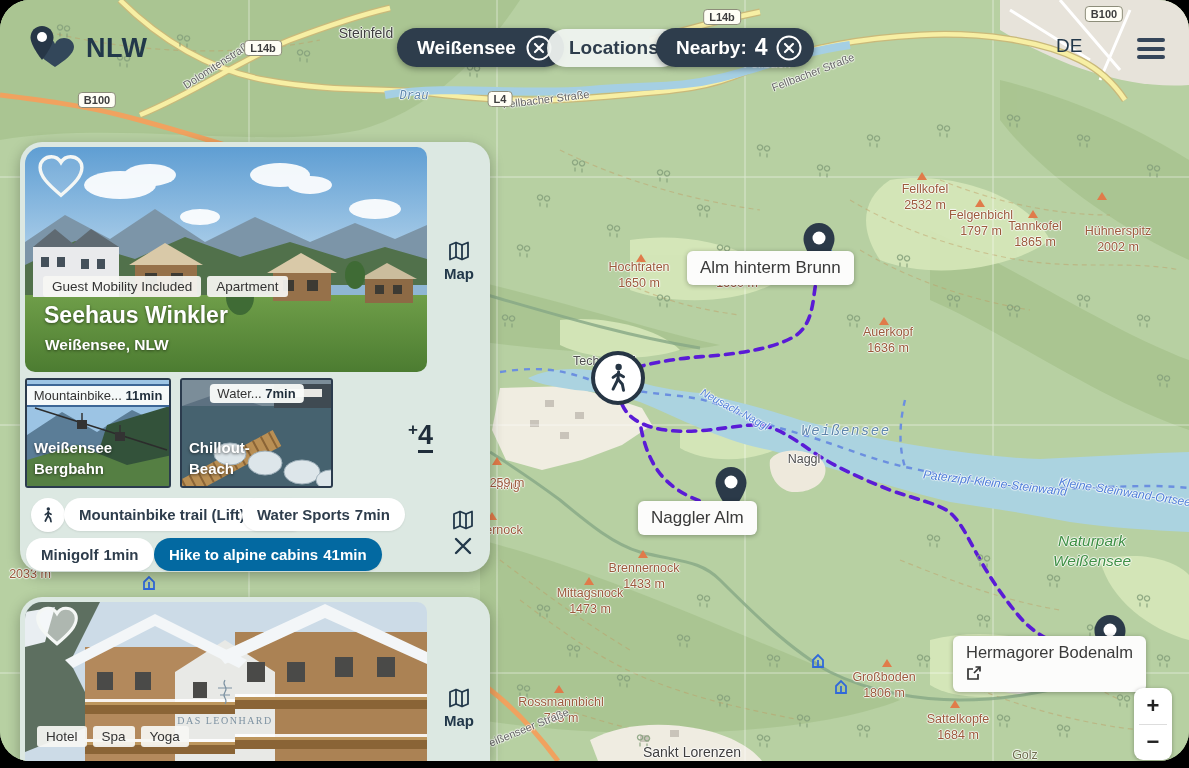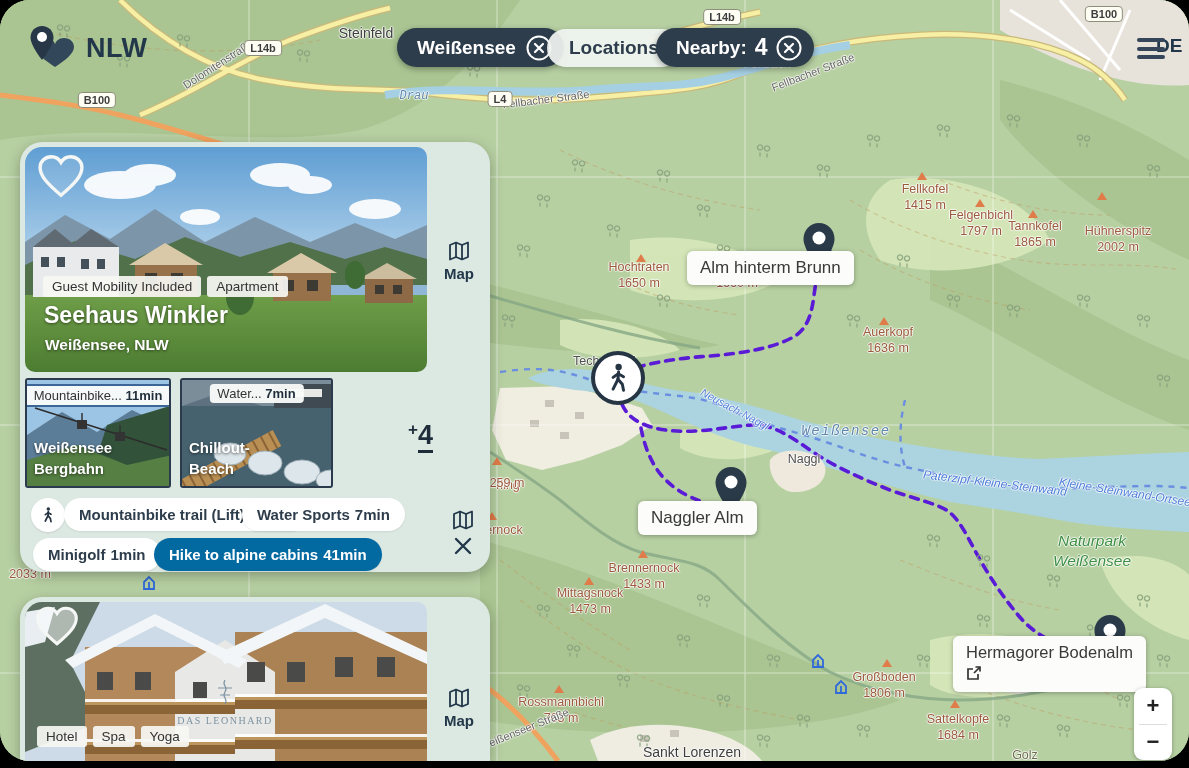--- a/index.html
+++ b/index.html
@@ -41,21 +41,21 @@
   .logo{position:absolute;left:26px;top:24px;display:flex;align-items:center;gap:6px;cursor:pointer;}
   .logo-text{font-size:27px;font-weight:800;color:#22384a;letter-spacing:.5px;}
   .chip-dark{position:absolute;display:flex;align-items:center;gap:10px;background:#2e3d4c;color:#fff;
              border-radius:22px;height:39px;padding:0 12px 0 20px;font-size:19px;font-weight:600;
              box-shadow:0 2px 6px rgba(0,0,0,.35);cursor:pointer;}
   .chip-dark .count{font-size:23px;font-weight:700;}
   .xcirc{width:26px;height:26px;flex:0 0 26px;}
   .pill-light{position:absolute;background:rgba(240,244,241,.93);color:#2e3d4c;border-radius:21px;height:38px;
               padding:0 22px;display:flex;align-items:center;font-size:19px;font-weight:700;
               box-shadow:0 2px 6px rgba(0,0,0,.2);cursor:pointer;}
-  .lang{position:absolute;left:1156px;top:35px;font-size:19px;font-weight:700;color:#22384a;cursor:pointer;}
+  .lang{position:absolute;left:1056px;top:35px;font-size:19px;font-weight:400;color:#22384a;cursor:pointer;}
   .burger{position:absolute;left:1137px;top:38px;width:28px;cursor:pointer;}
   .burger div{height:4px;background:#35465a;border-radius:2px;margin-bottom:4.5px;}
 
   
   .card{position:absolute;left:20px;width:470px;background:#dce8e2;border-radius:22px;
         box-shadow:0 4px 14px rgba(0,0,0,.28);}
   .photo{position:absolute;left:5px;top:5px;width:402px;overflow:hidden;border-radius:17px 10px 10px 10px;cursor:pointer;}
   .heart-btn{position:absolute;background:none;border:none;padding:0;cursor:pointer;}
   .tagrow{position:absolute;display:flex;gap:6px;}
   .tag{background:rgba(246,246,243,.93);color:#333;font-size:13.5px;padding:3px 9px;border-radius:3px;
@@ -264,21 +264,21 @@
   <div class="mlabel town" style="left:366px;top:33px;">Steinfeld</div>
   <div class="mlabel town-sm" style="left:767px;top:63px;">Fellbach</div>
   <div class="mlabel town-sm" style="left:604px;top:361px;">Techendorf</div>
   <div class="mlabel town-sm" style="left:804px;top:459px;">Naggl</div>
   <div class="mlabel town" style="left:692px;top:752px;">Sankt Lorenzen</div>
   <div class="mlabel town-sm" style="left:1025px;top:755px;color:#6f6f4f;">Golz</div>
 
   <div class="tri" style="left:922px;top:176px;"></div>
   <div class="mlabel peak" style="left:925px;top:198px;">
         <div>Fellkofel</div>
-        <div>1415 m</div>
+        <div>2532 m</div>
       </div>
   <div class="tri" style="left:980px;top:203px;"></div>
   <div class="mlabel peak" style="left:981px;top:224px;">
         <div>Felgenbichl</div>
         <div>1797 m</div>
       </div>
   <div class="tri" style="left:1033px;top:214px;"></div>
   <div class="mlabel peak" style="left:1035px;top:235px;">
         <div>Tannkofel</div>
         <div>1865 m</div>
@@ -582,21 +582,21 @@
       </svg>
     </div>
     <div class="act" style="left:44px;top:356px;">
       <span>Mountainbike trail (Lift)</span>
           <b>11min</b>
     </div>
     <div class="act" style="left:222px;top:356px;">
       <span>Water Sports</span>
           <b>7min</b>
     </div>
-    <div class="act" style="left:13px;top:396px;">
+    <div class="act" style="left:6px;top:396px;">
       <span>Minigolf</span>
           <b>1min</b>
     </div>
     <div class="act purple" style="left:134px;top:396px;">
       <span>Hike to alpine cabins</span>
           <b>41min</b>
     </div>
 
     <button class="iconbtn" style="left:430px;top:366px;">
       <svg width="26" height="24" viewBox="0 0 24 24">

